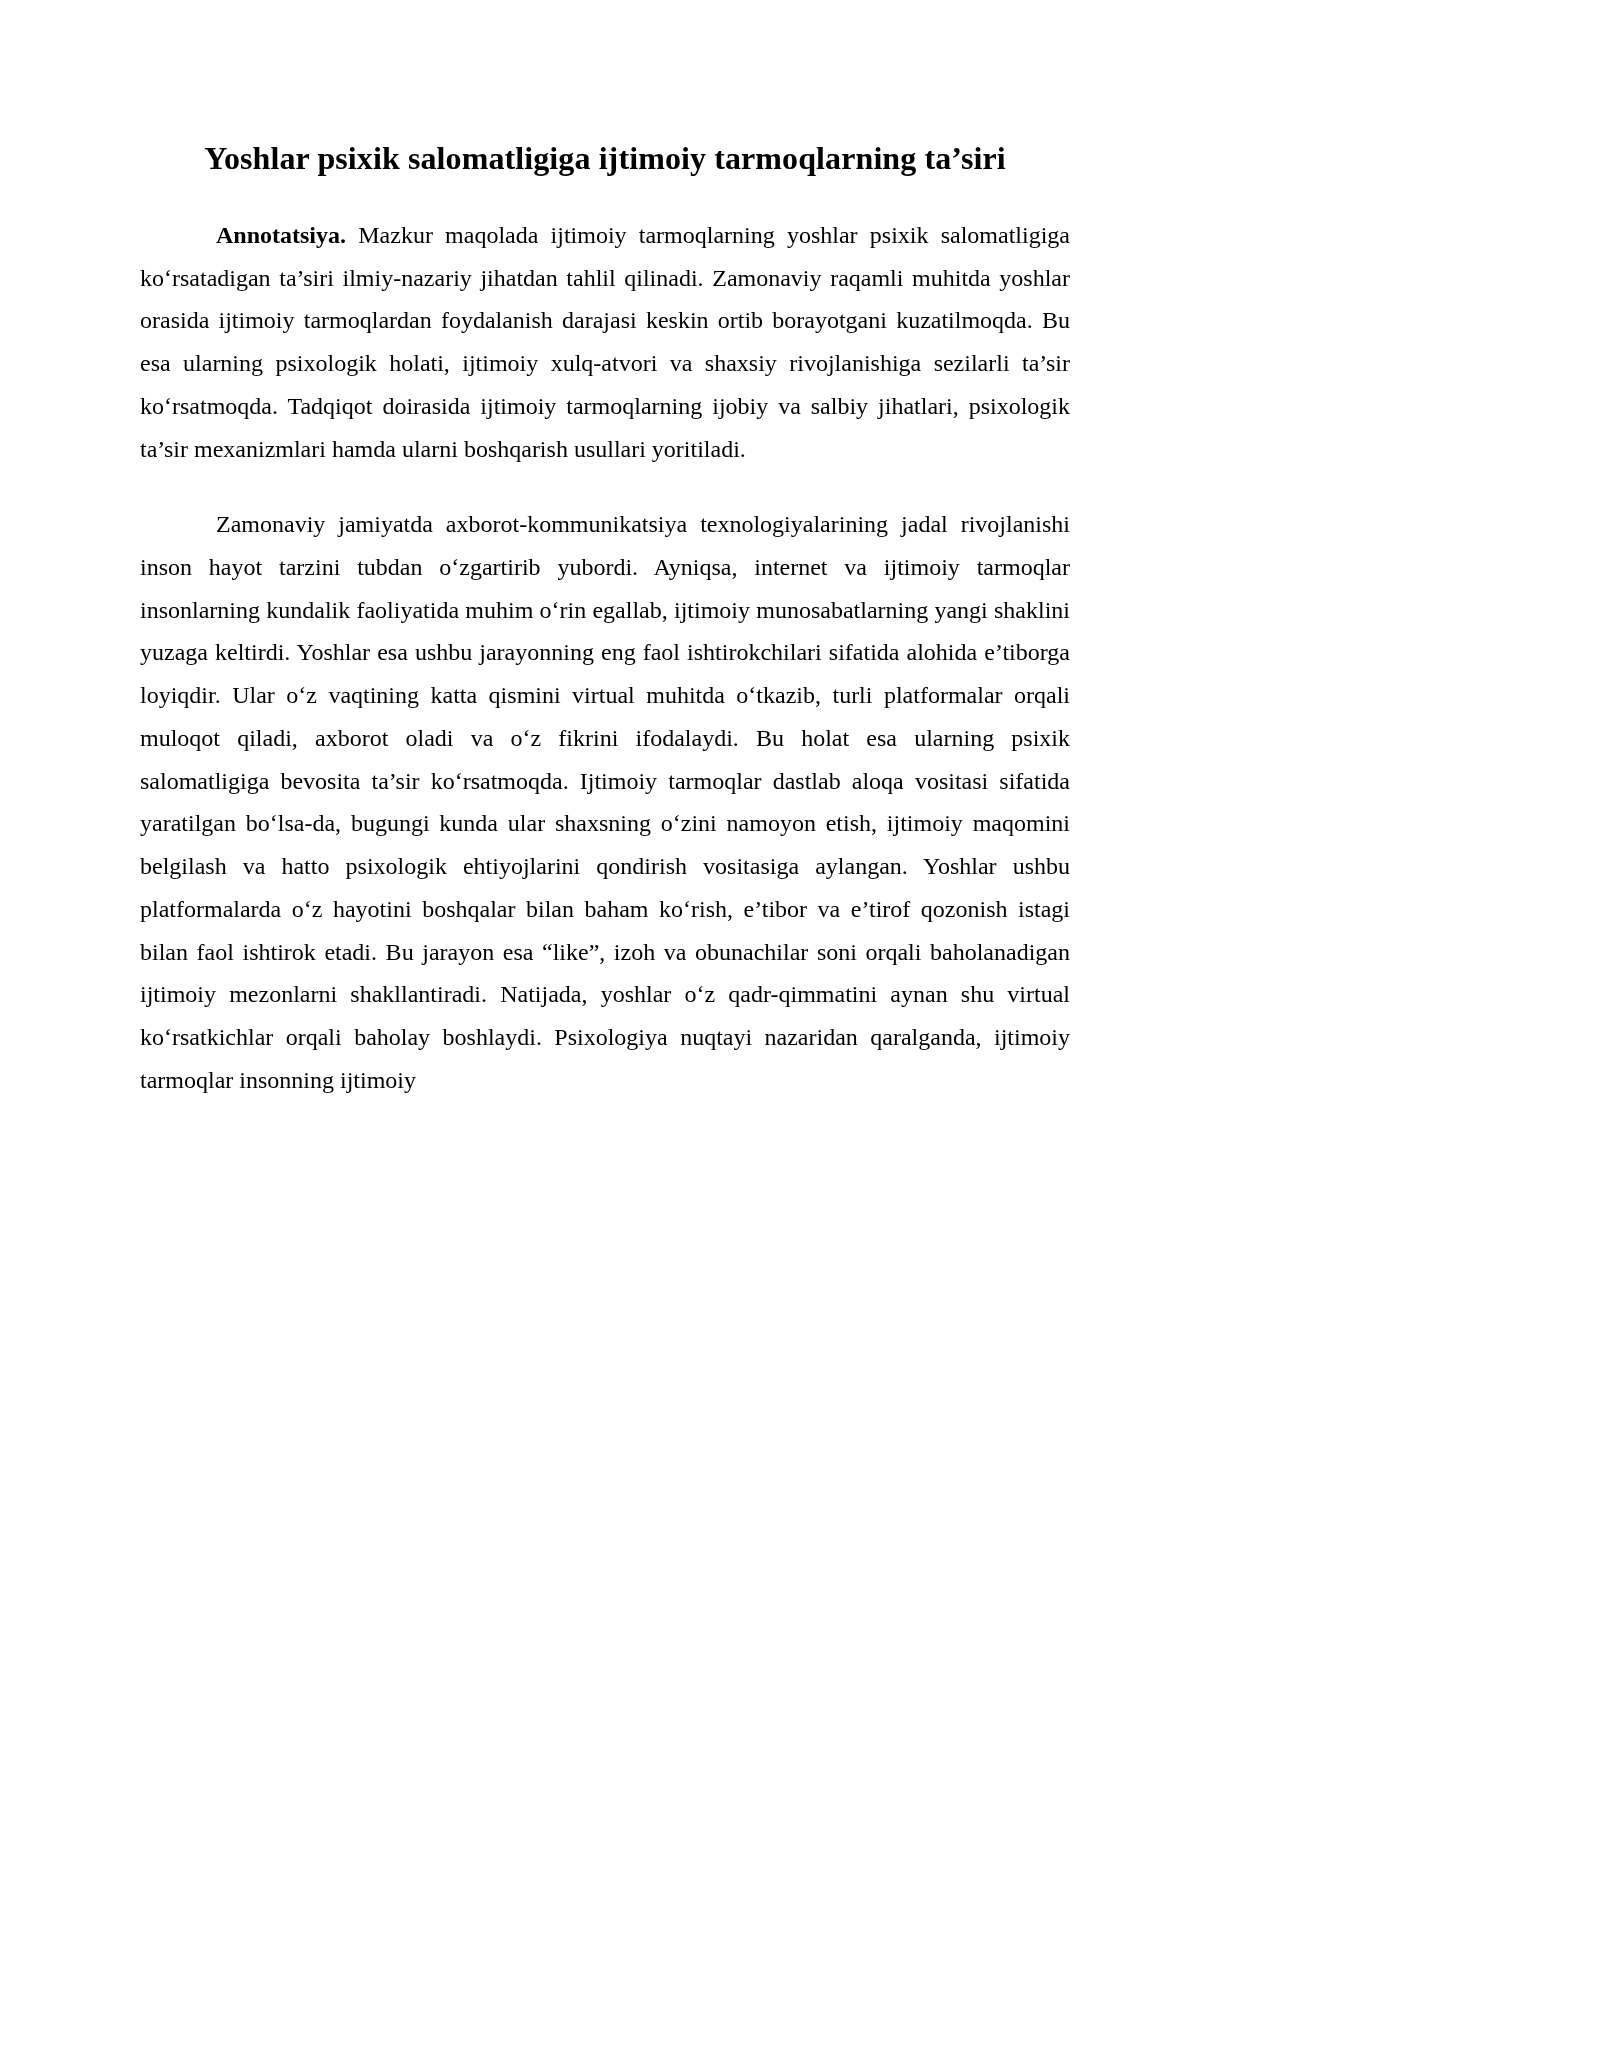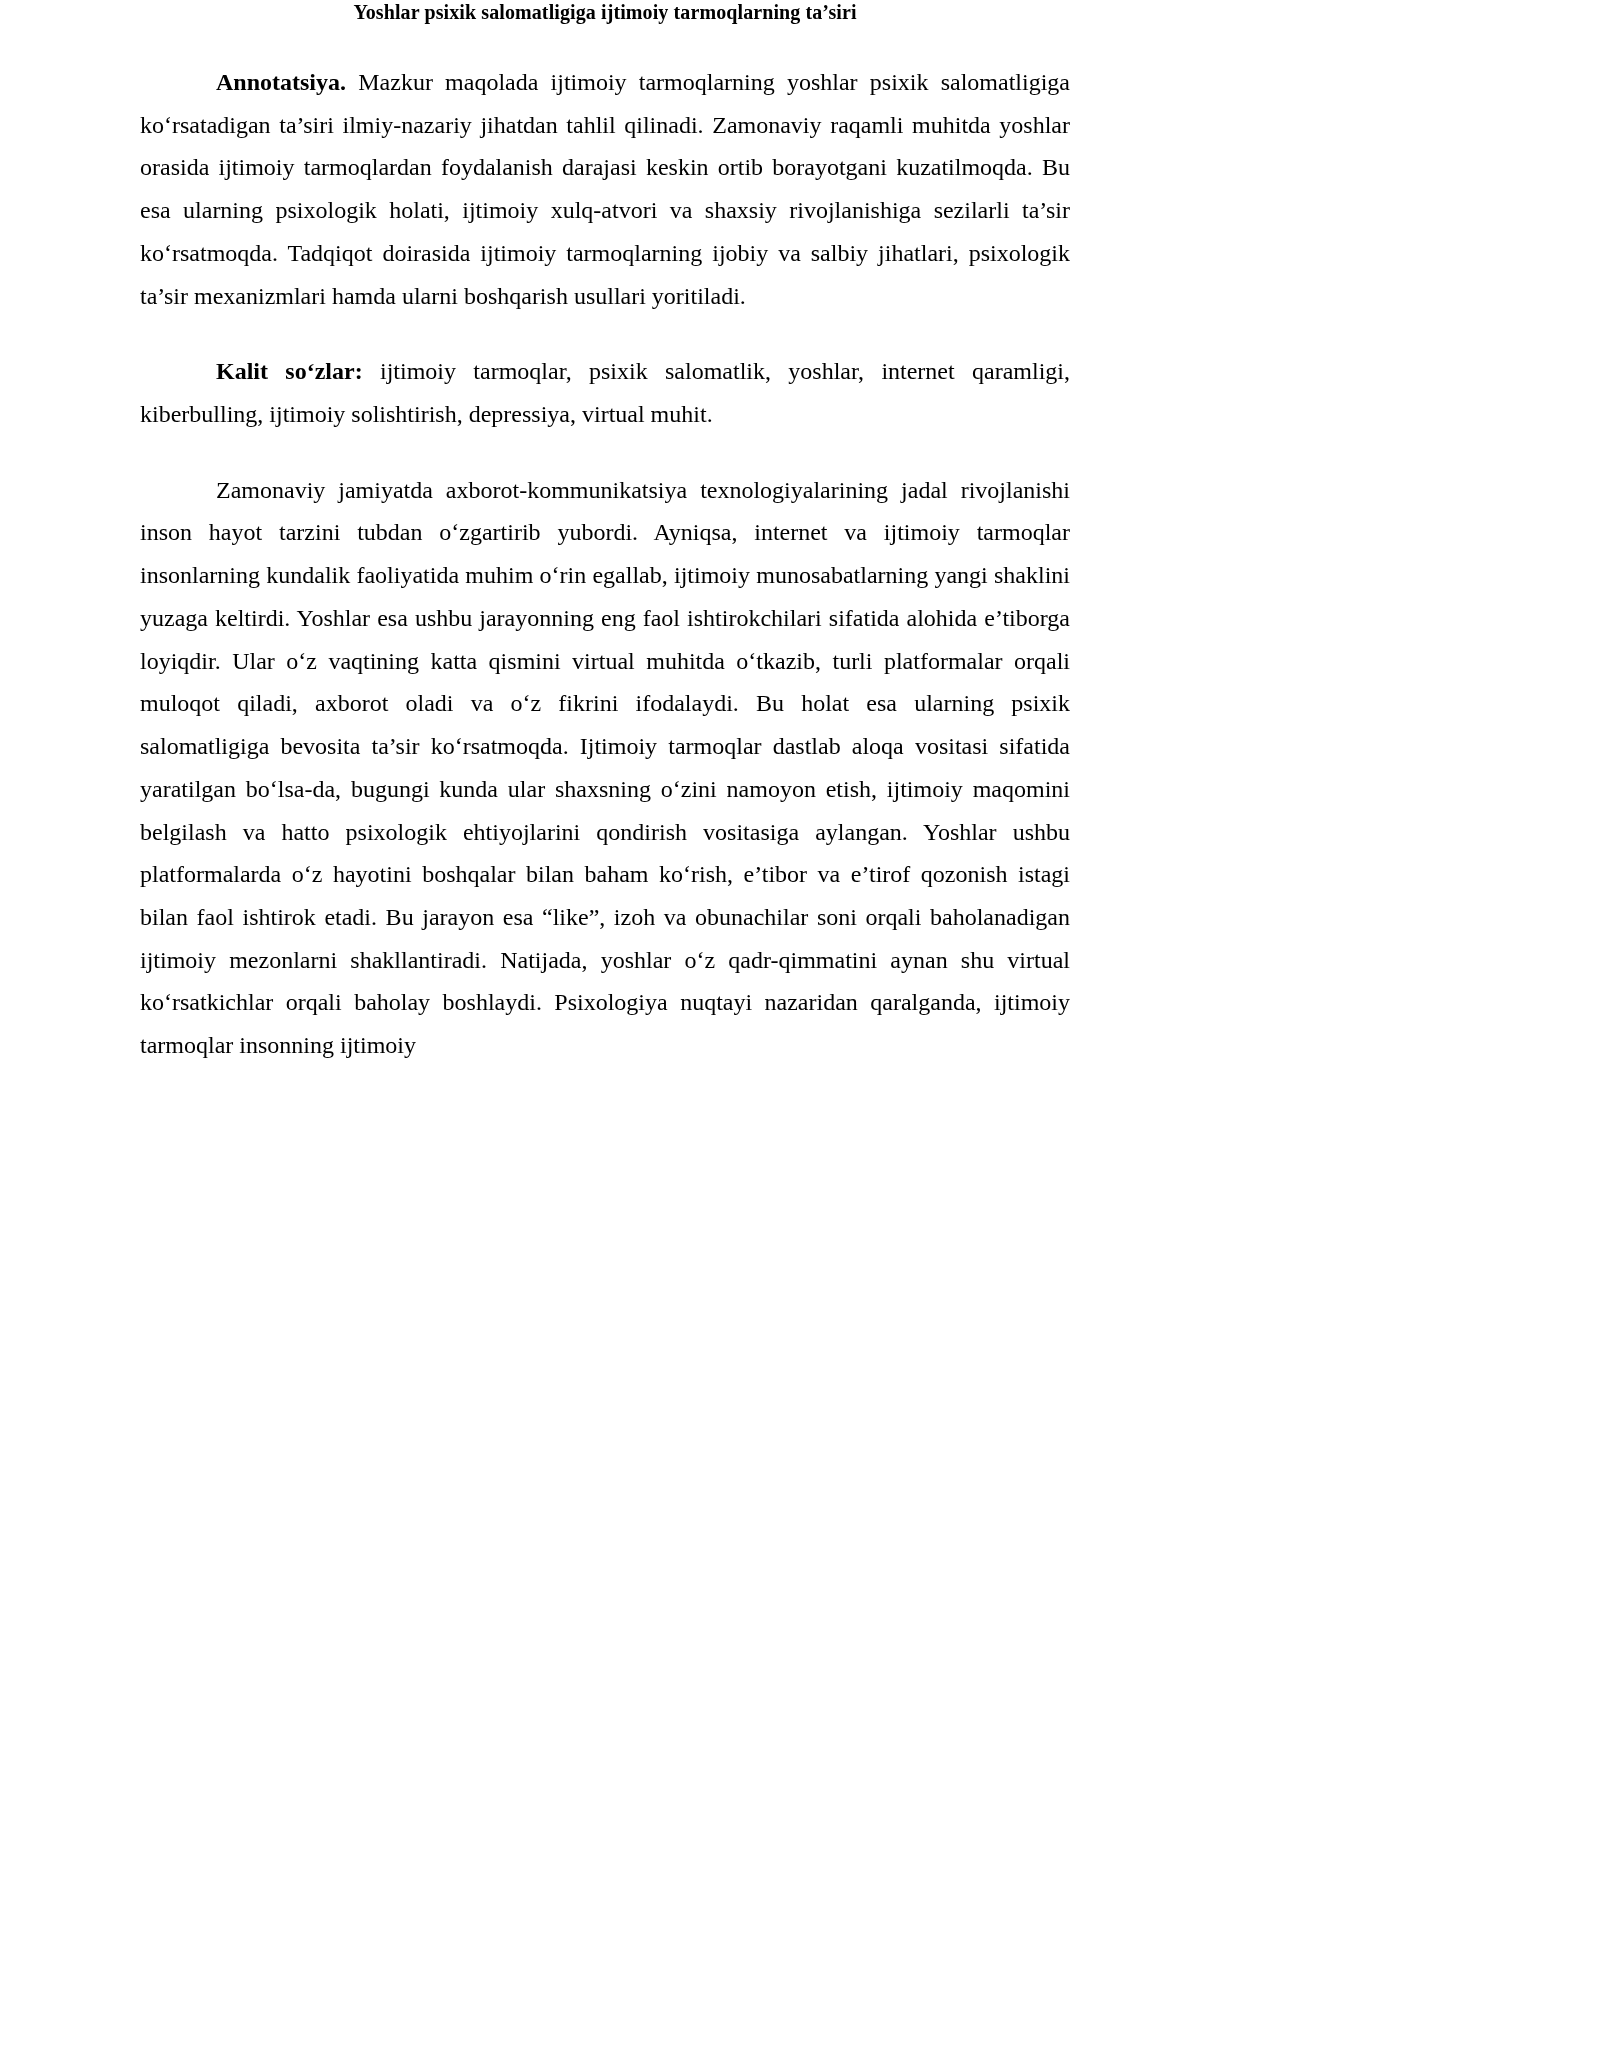--- a/index.html
+++ b/index.html
@@ -26,25 +26,26 @@
   }
 
   .content {
     position: absolute;
     left: 140px;
     top: 0;
     width: 930px;
   }
 
   .doc-title {
-    font-size: 20px;
+    font-size: 32px;
     font-weight: bold;
     text-align: center;
     line-height: 1.25;
     margin: 0;
+    padding-top: 138px;
     letter-spacing: 0.1px;
   }
 
   .para {
     font-size: 24px;
     line-height: 1.78;
     text-align: justify;
     text-justify: inter-word;
     margin: 0;
     text-indent: 76px;
@@ -75,18 +76,17 @@
 </head>
 <body>
 
 <div class="page">
   <div class="content">
 
     <h1 class="doc-title">Yoshlar psixik salomatligiga ijtimoiy tarmoqlarning ta’siri</h1>
 
     <p class="para para-annotation"><span class="lead">Annotatsiya.</span><span> Mazkur maqolada ijtimoiy tarmoqlarning yoshlar psixik salomatligiga ko‘rsatadigan ta’siri ilmiy-nazariy jihatdan tahlil qilinadi. Zamonaviy raqamli muhitda yoshlar orasida ijtimoiy tarmoqlardan foydalanish darajasi keskin ortib borayotgani kuzatilmoqda. Bu esa ularning psixologik holati, ijtimoiy xulq-atvori va shaxsiy rivojlanishiga sezilarli ta’sir ko‘rsatmoqda. Tadqiqot doirasida ijtimoiy tarmoqlarning ijobiy va salbiy jihatlari, psixologik ta’sir mexanizmlari hamda ularni boshqarish usullari yoritiladi.</span></p>
 
-    <p class="para para-keywords"><span class="lead">Kalit so‘zlar:</span><span> ijtimoiy tarmoqlar, psixik salomatlik, yoshlar, internet qaramligi, kiberbulling, ijtimoiy solishtirish, depressiya, virtual muhit.</span></p>
 
     <p class="para para-body clipped-tail"><span>Zamonaviy jamiyatda axborot-kommunikatsiya texnologiyalarining jadal rivojlanishi inson hayot tarzini tubdan o‘zgartirib yubordi. Ayniqsa, internet va ijtimoiy tarmoqlar insonlarning kundalik faoliyatida muhim o‘rin egallab, ijtimoiy munosabatlarning yangi shaklini yuzaga keltirdi. Yoshlar esa ushbu jarayonning eng faol ishtirokchilari sifatida alohida e’tiborga loyiqdir. Ular o‘z vaqtining katta qismini virtual muhitda o‘tkazib, turli platformalar orqali muloqot qiladi, axborot oladi va o‘z fikrini ifodalaydi. Bu holat esa ularning psixik salomatligiga bevosita ta’sir ko‘rsatmoqda. Ijtimoiy tarmoqlar dastlab aloqa vositasi sifatida yaratilgan bo‘lsa-da, bugungi kunda ular shaxsning o‘zini namoyon etish, ijtimoiy maqomini belgilash va hatto psixologik ehtiyojlarini qondirish vositasiga aylangan. Yoshlar ushbu platformalarda o‘z hayotini boshqalar bilan baham ko‘rish, e’tibor va e’tirof qozonish istagi bilan faol ishtirok etadi. Bu jarayon esa “like”, izoh va obunachilar soni orqali baholanadigan ijtimoiy mezonlarni shakllantiradi. Natijada, yoshlar o‘z qadr-qimmatini aynan shu virtual ko‘rsatkichlar orqali baholay boshlaydi. Psixologiya nuqtayi nazaridan qaralganda, ijtimoiy tarmoqlar insonning ijtimoiy</span></p>
 
   </div>
 </div>
 
 </body></html>

